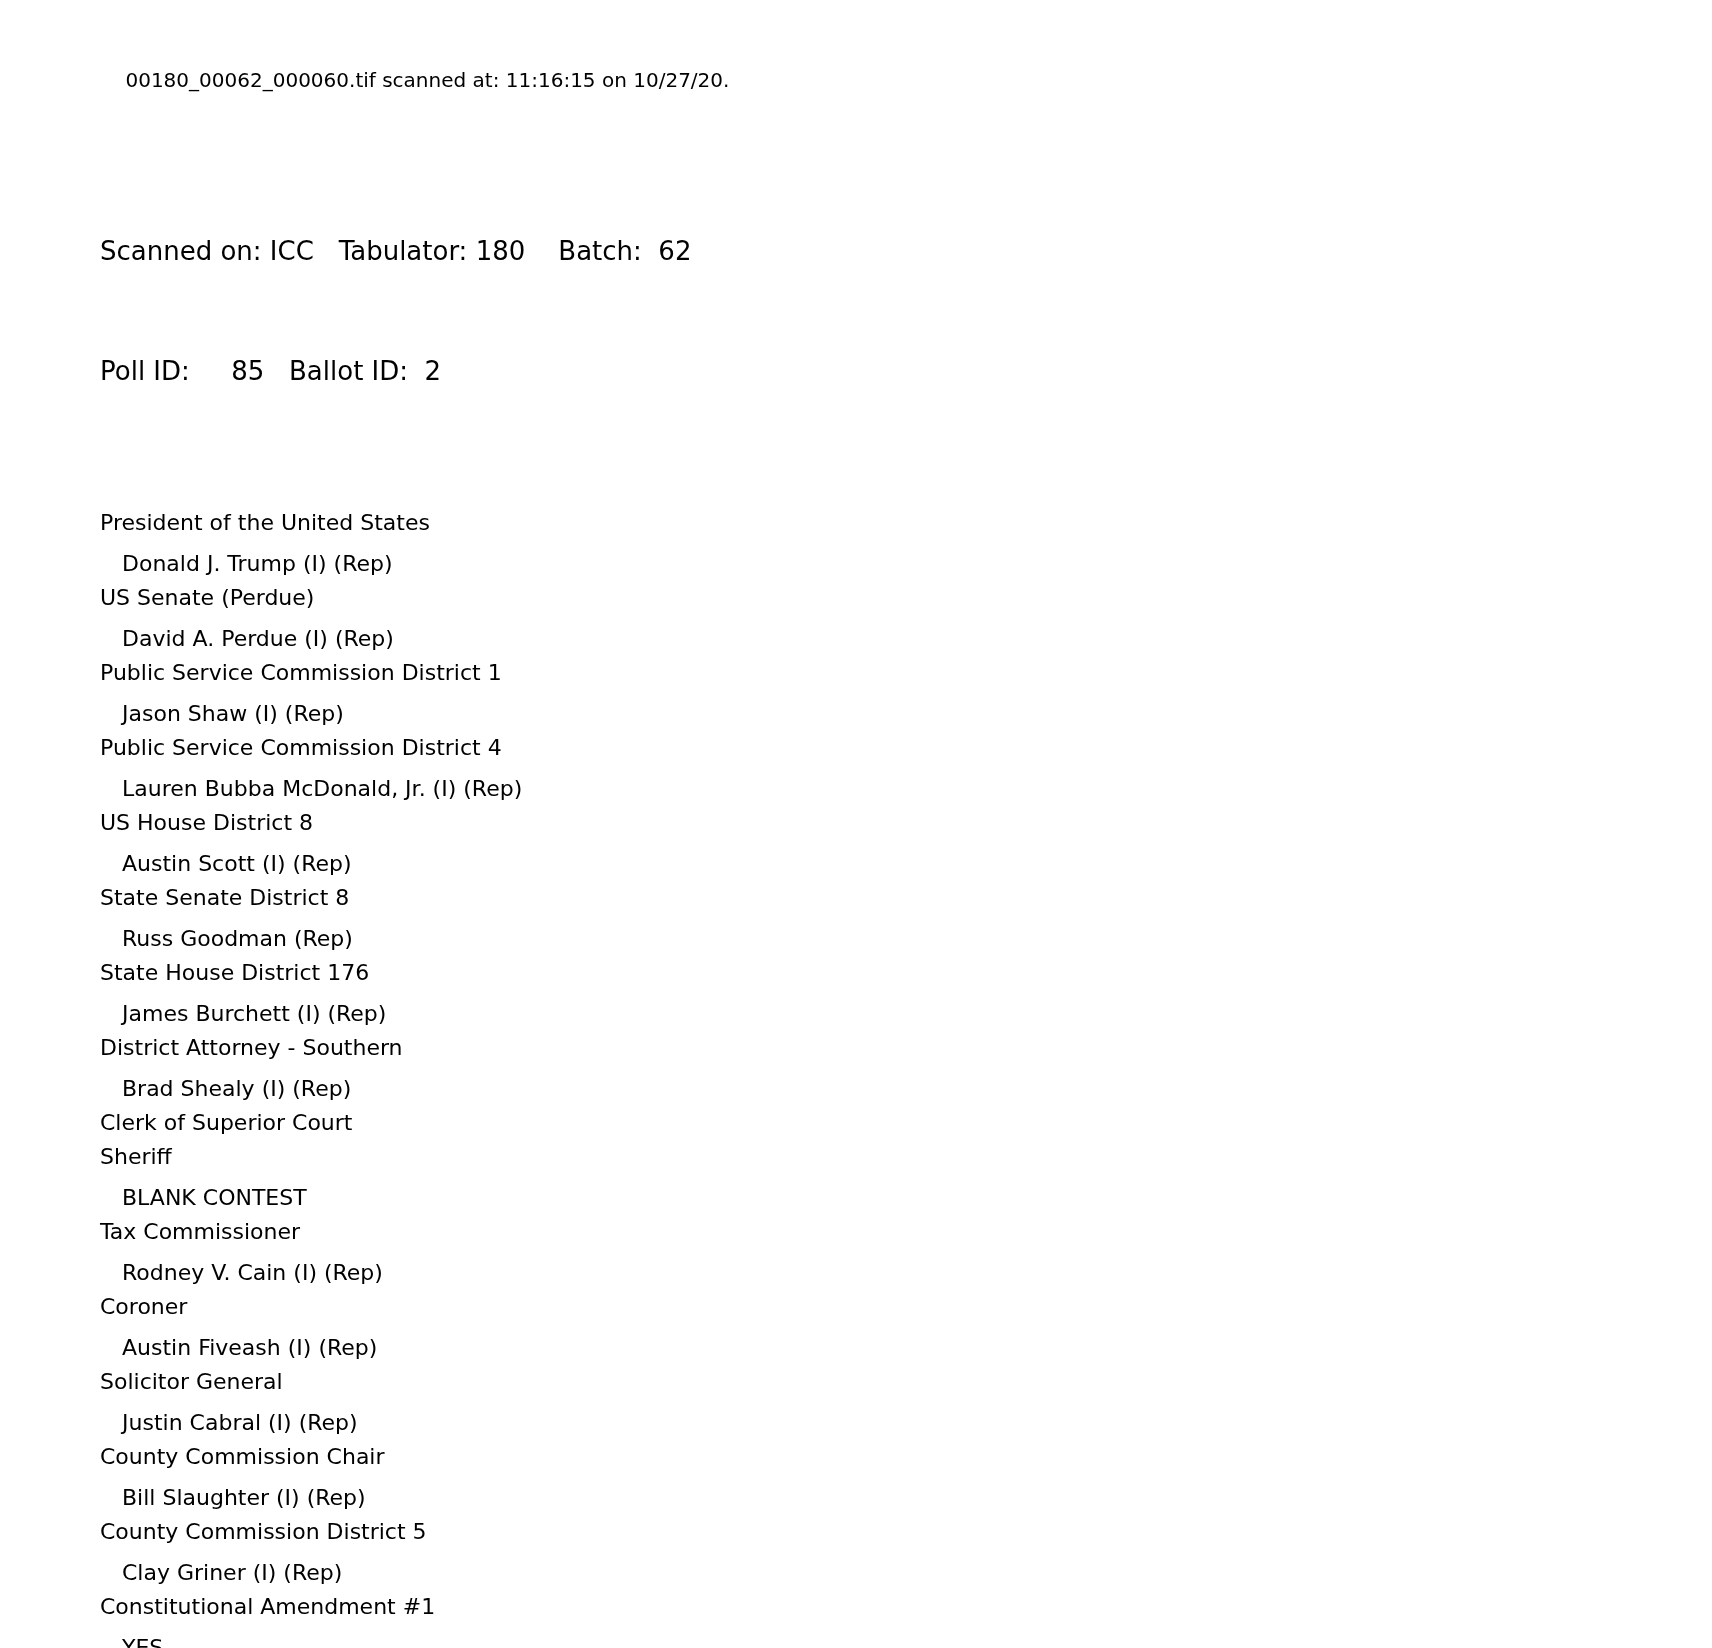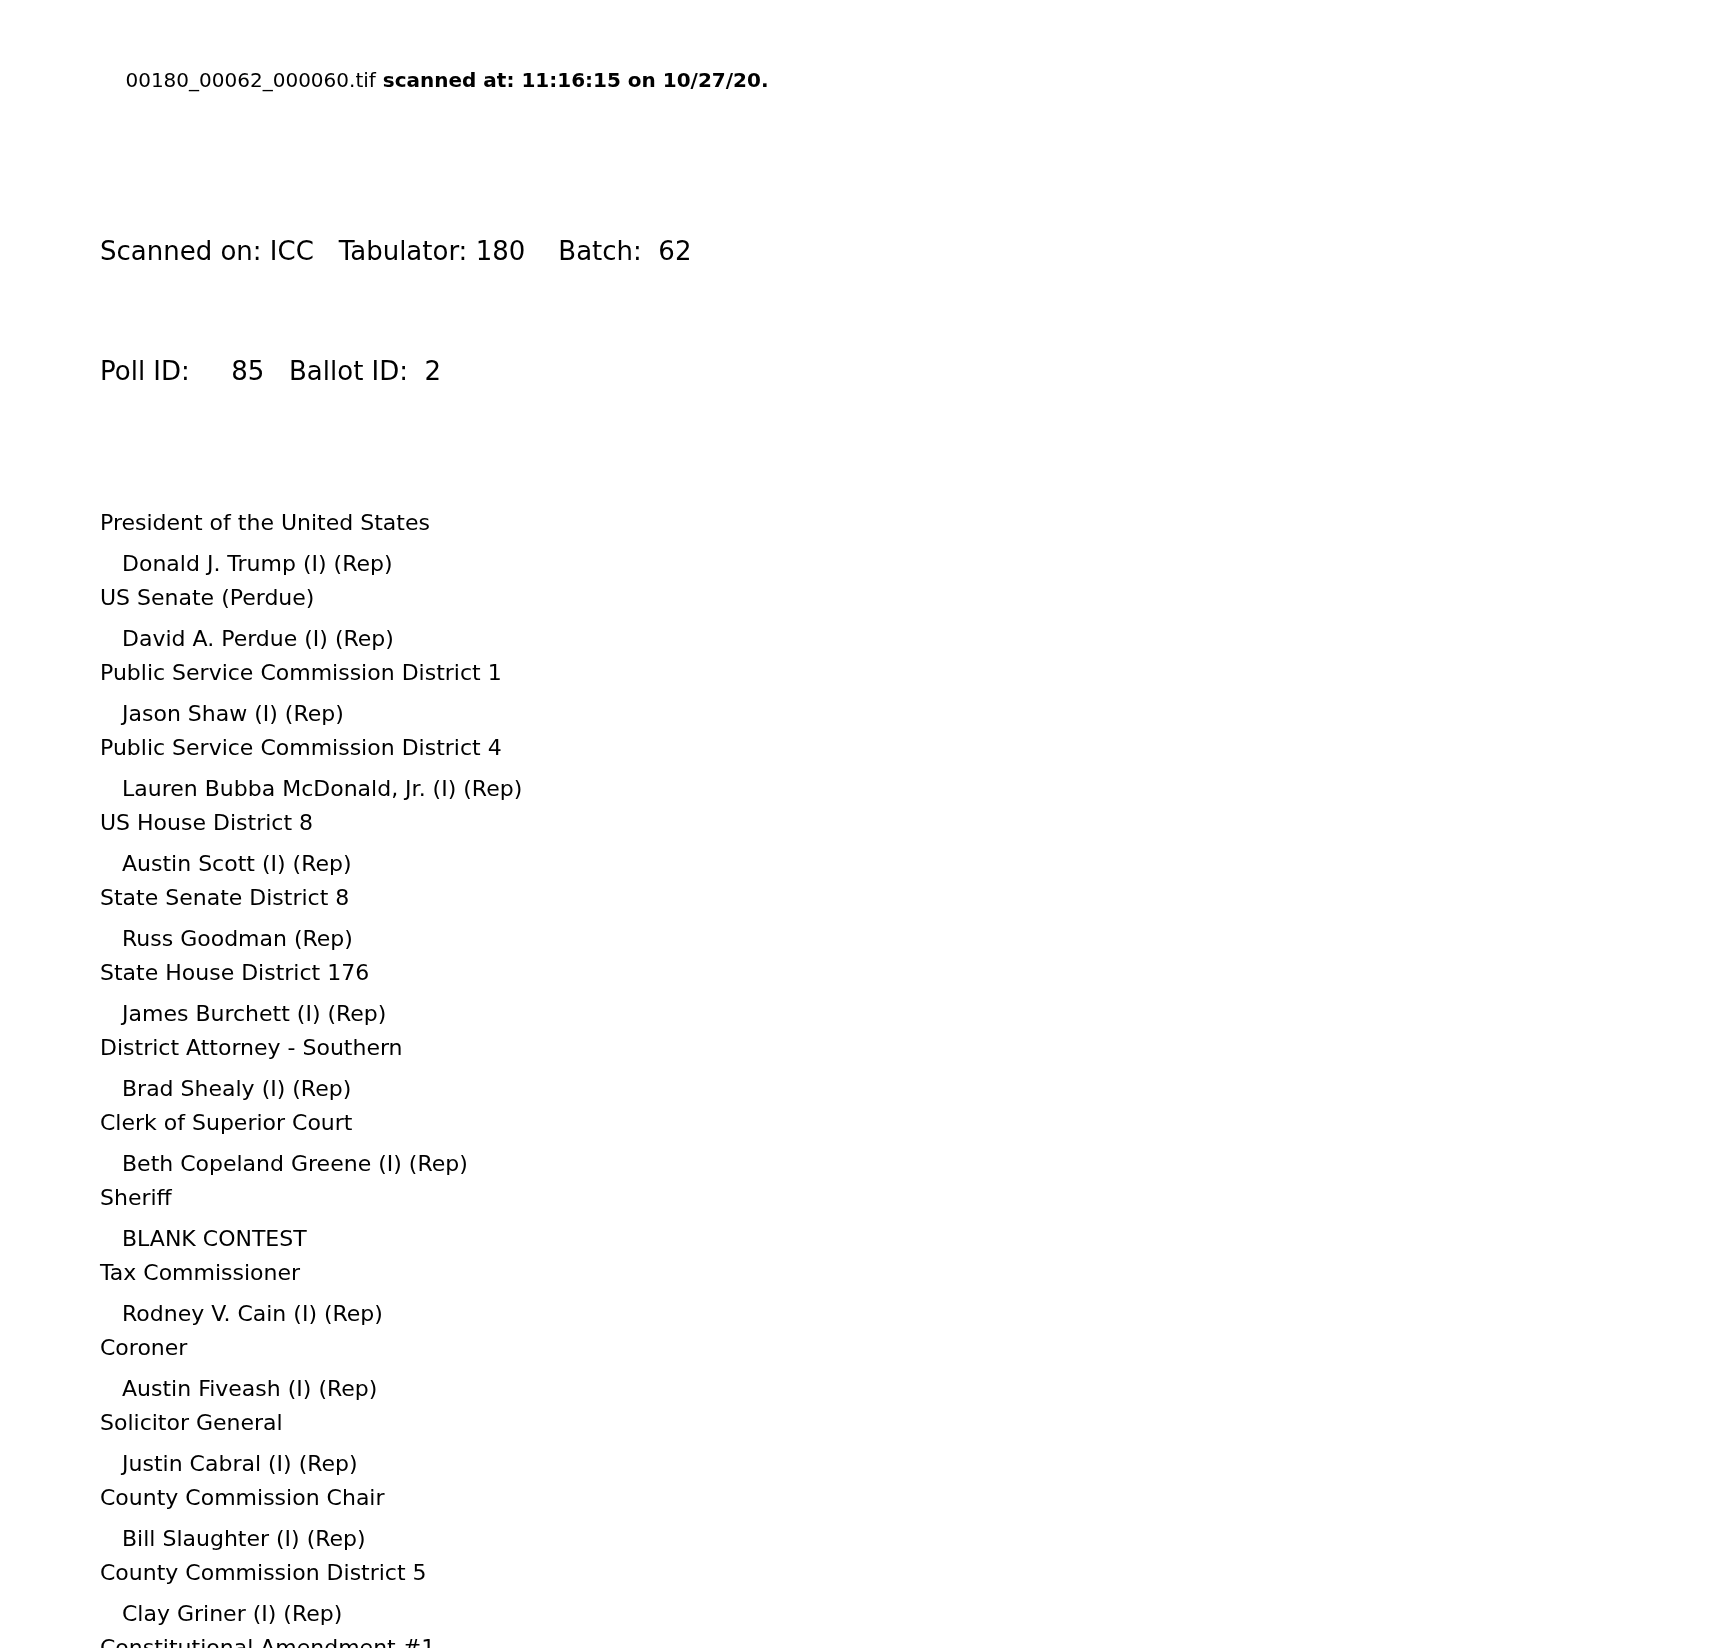--- a/index.html
+++ b/index.html
@@ -17,21 +17,21 @@
     padding: 44px 0 0 100px;
     box-sizing: border-box;
   }
   .scan-header {
     font-size: 20px;
     line-height: 1.2;
     margin-bottom: 34px;
     white-space: pre;
   }
   .scan-header .bold {
-    font-weight: bold;
+    font-weight: normal;
   }
   .meta-block {
     font-size: 26px;
     line-height: 1.55;
     margin-bottom: 34px;
     white-space: pre;
   }
   .contest-list {
     font-size: 22px;
     line-height: 1.545;
@@ -100,21 +100,20 @@
       <div class="contest-choice">James Burchett (I) (Rep)</div>
     </div>
 
     <div class="contest">
       <div class="contest-title">District Attorney - Southern</div>
       <div class="contest-choice">Brad Shealy (I) (Rep)</div>
     </div>
 
     <div class="contest">
       <div class="contest-title">Clerk of Superior Court</div>
-      <div class="contest-choice">Beth Copeland Greene (I) (Rep)</div>
     </div>
 
     <div class="contest">
       <div class="contest-title">Sheriff</div>
       <div class="contest-choice">BLANK CONTEST</div>
     </div>
 
     <div class="contest">
       <div class="contest-title">Tax Commissioner</div>
       <div class="contest-choice">Rodney V. Cain (I) (Rep)</div>

